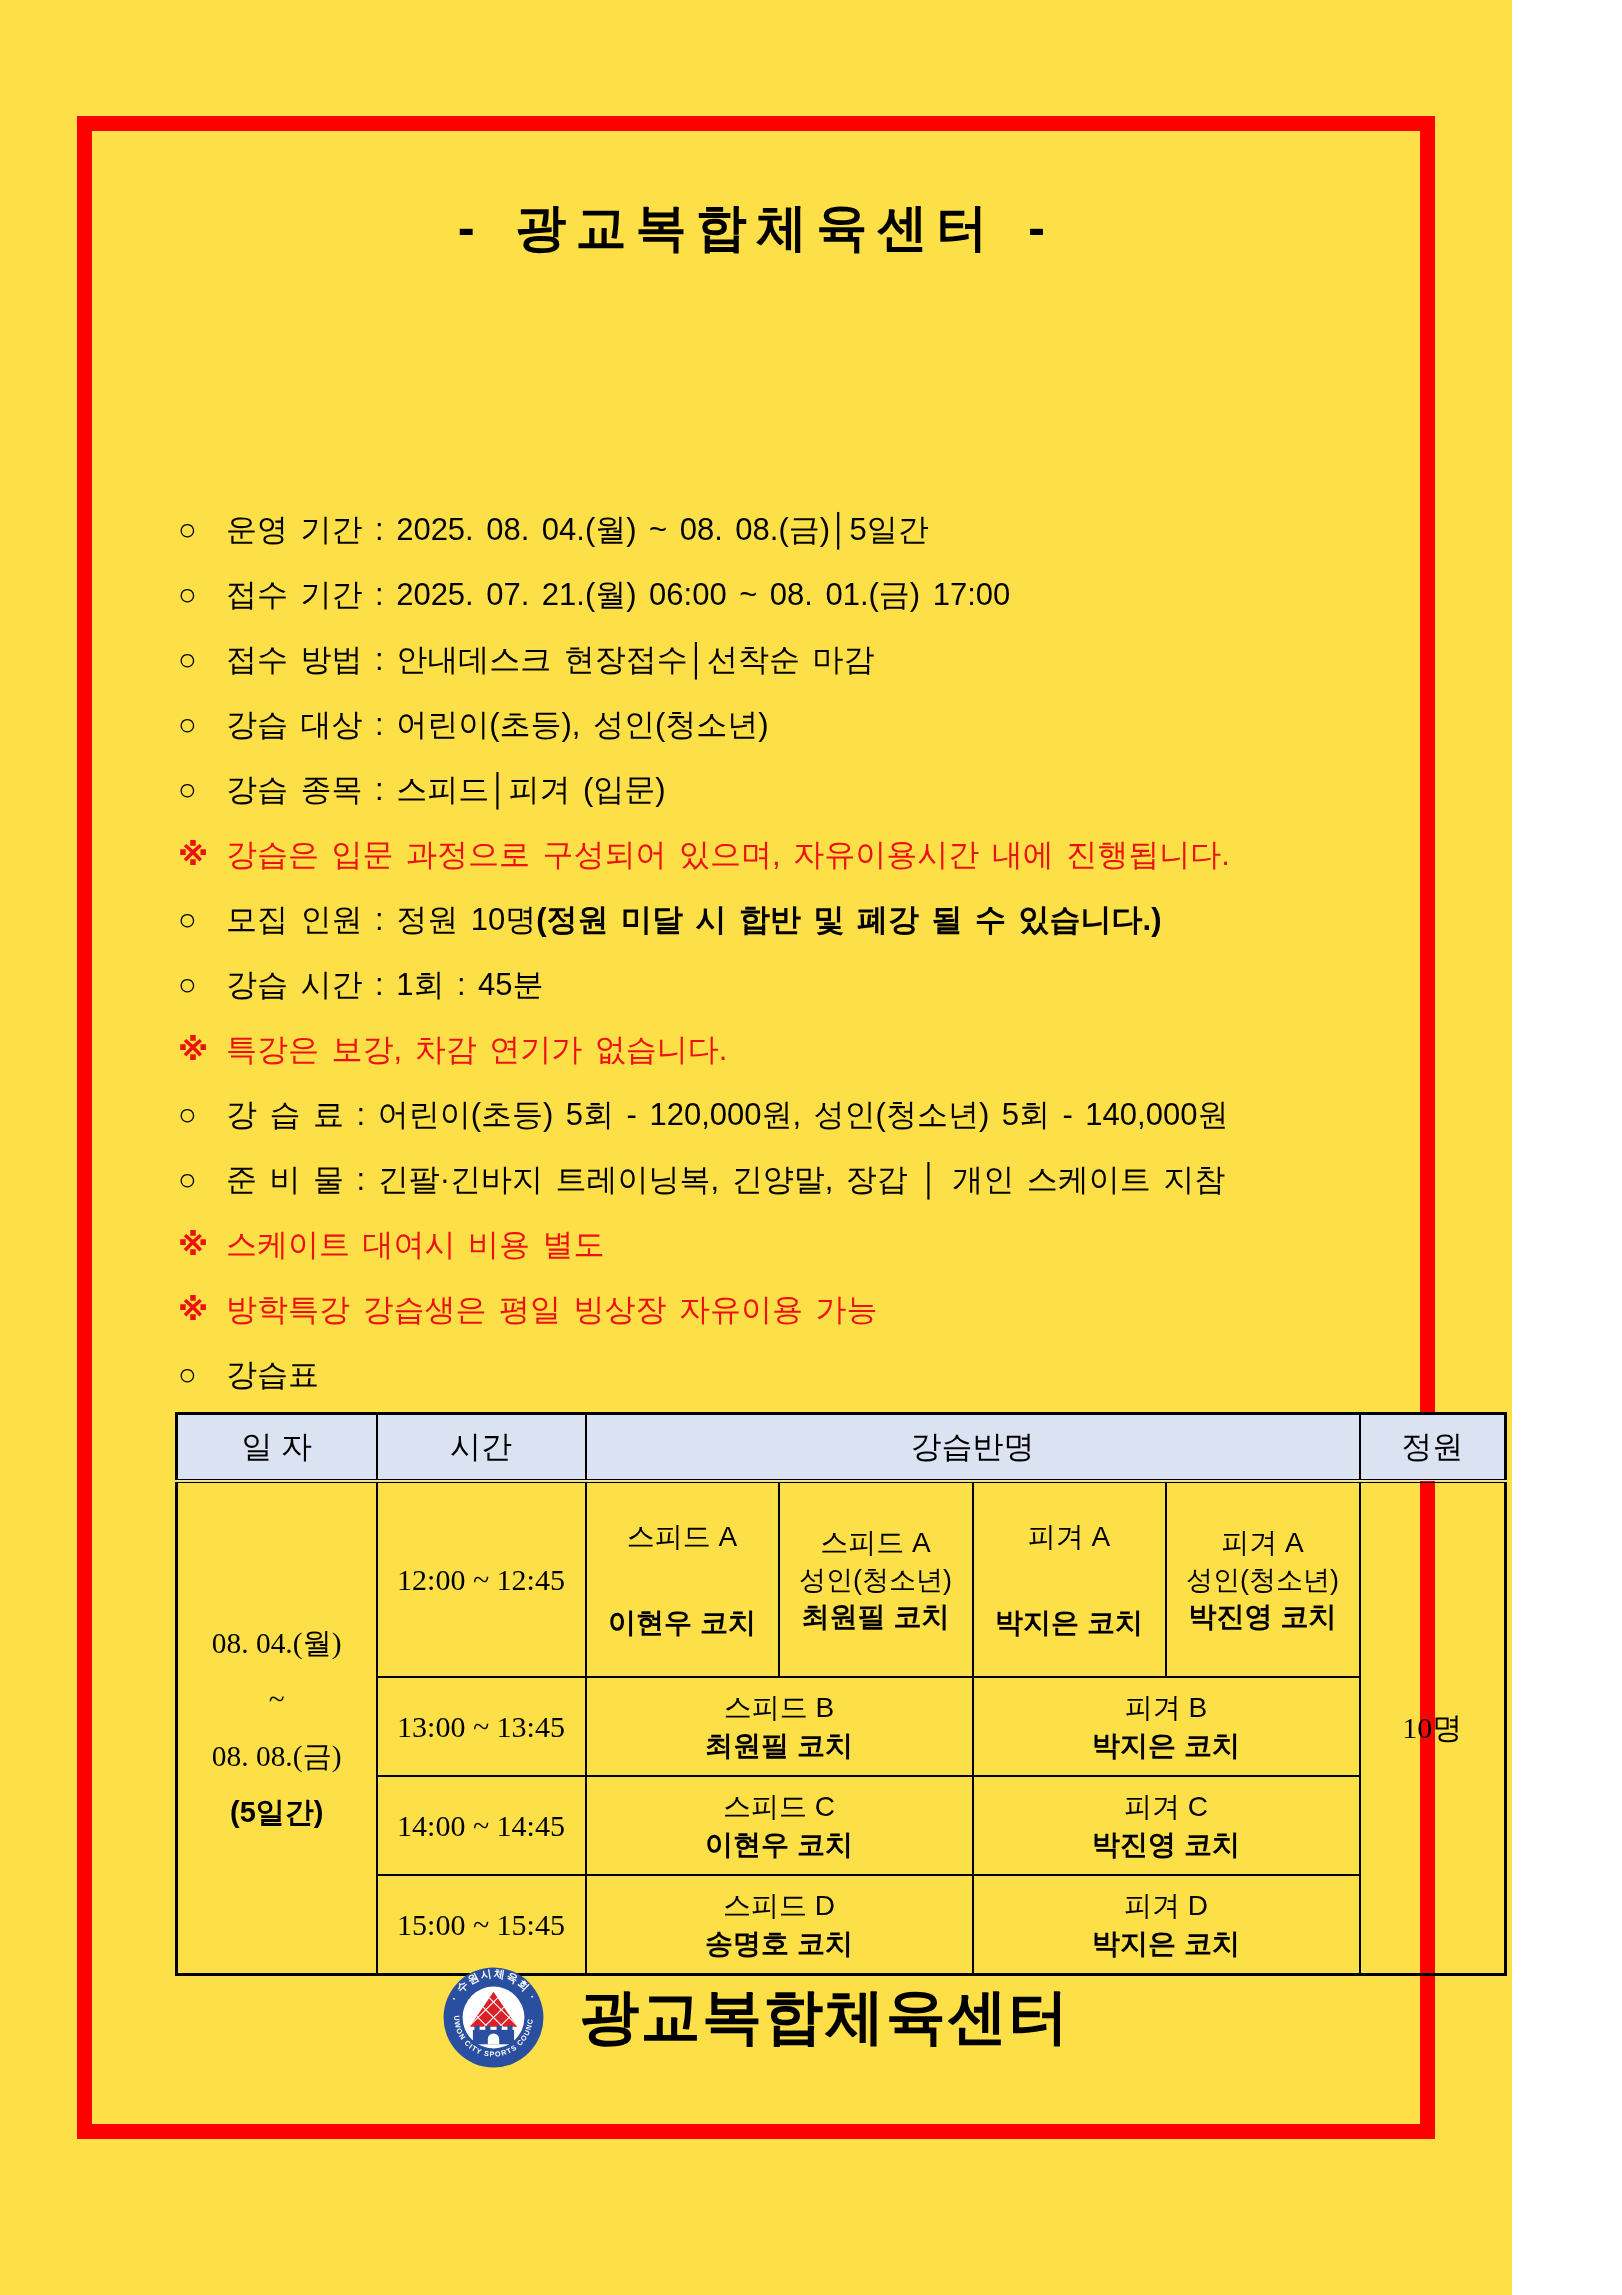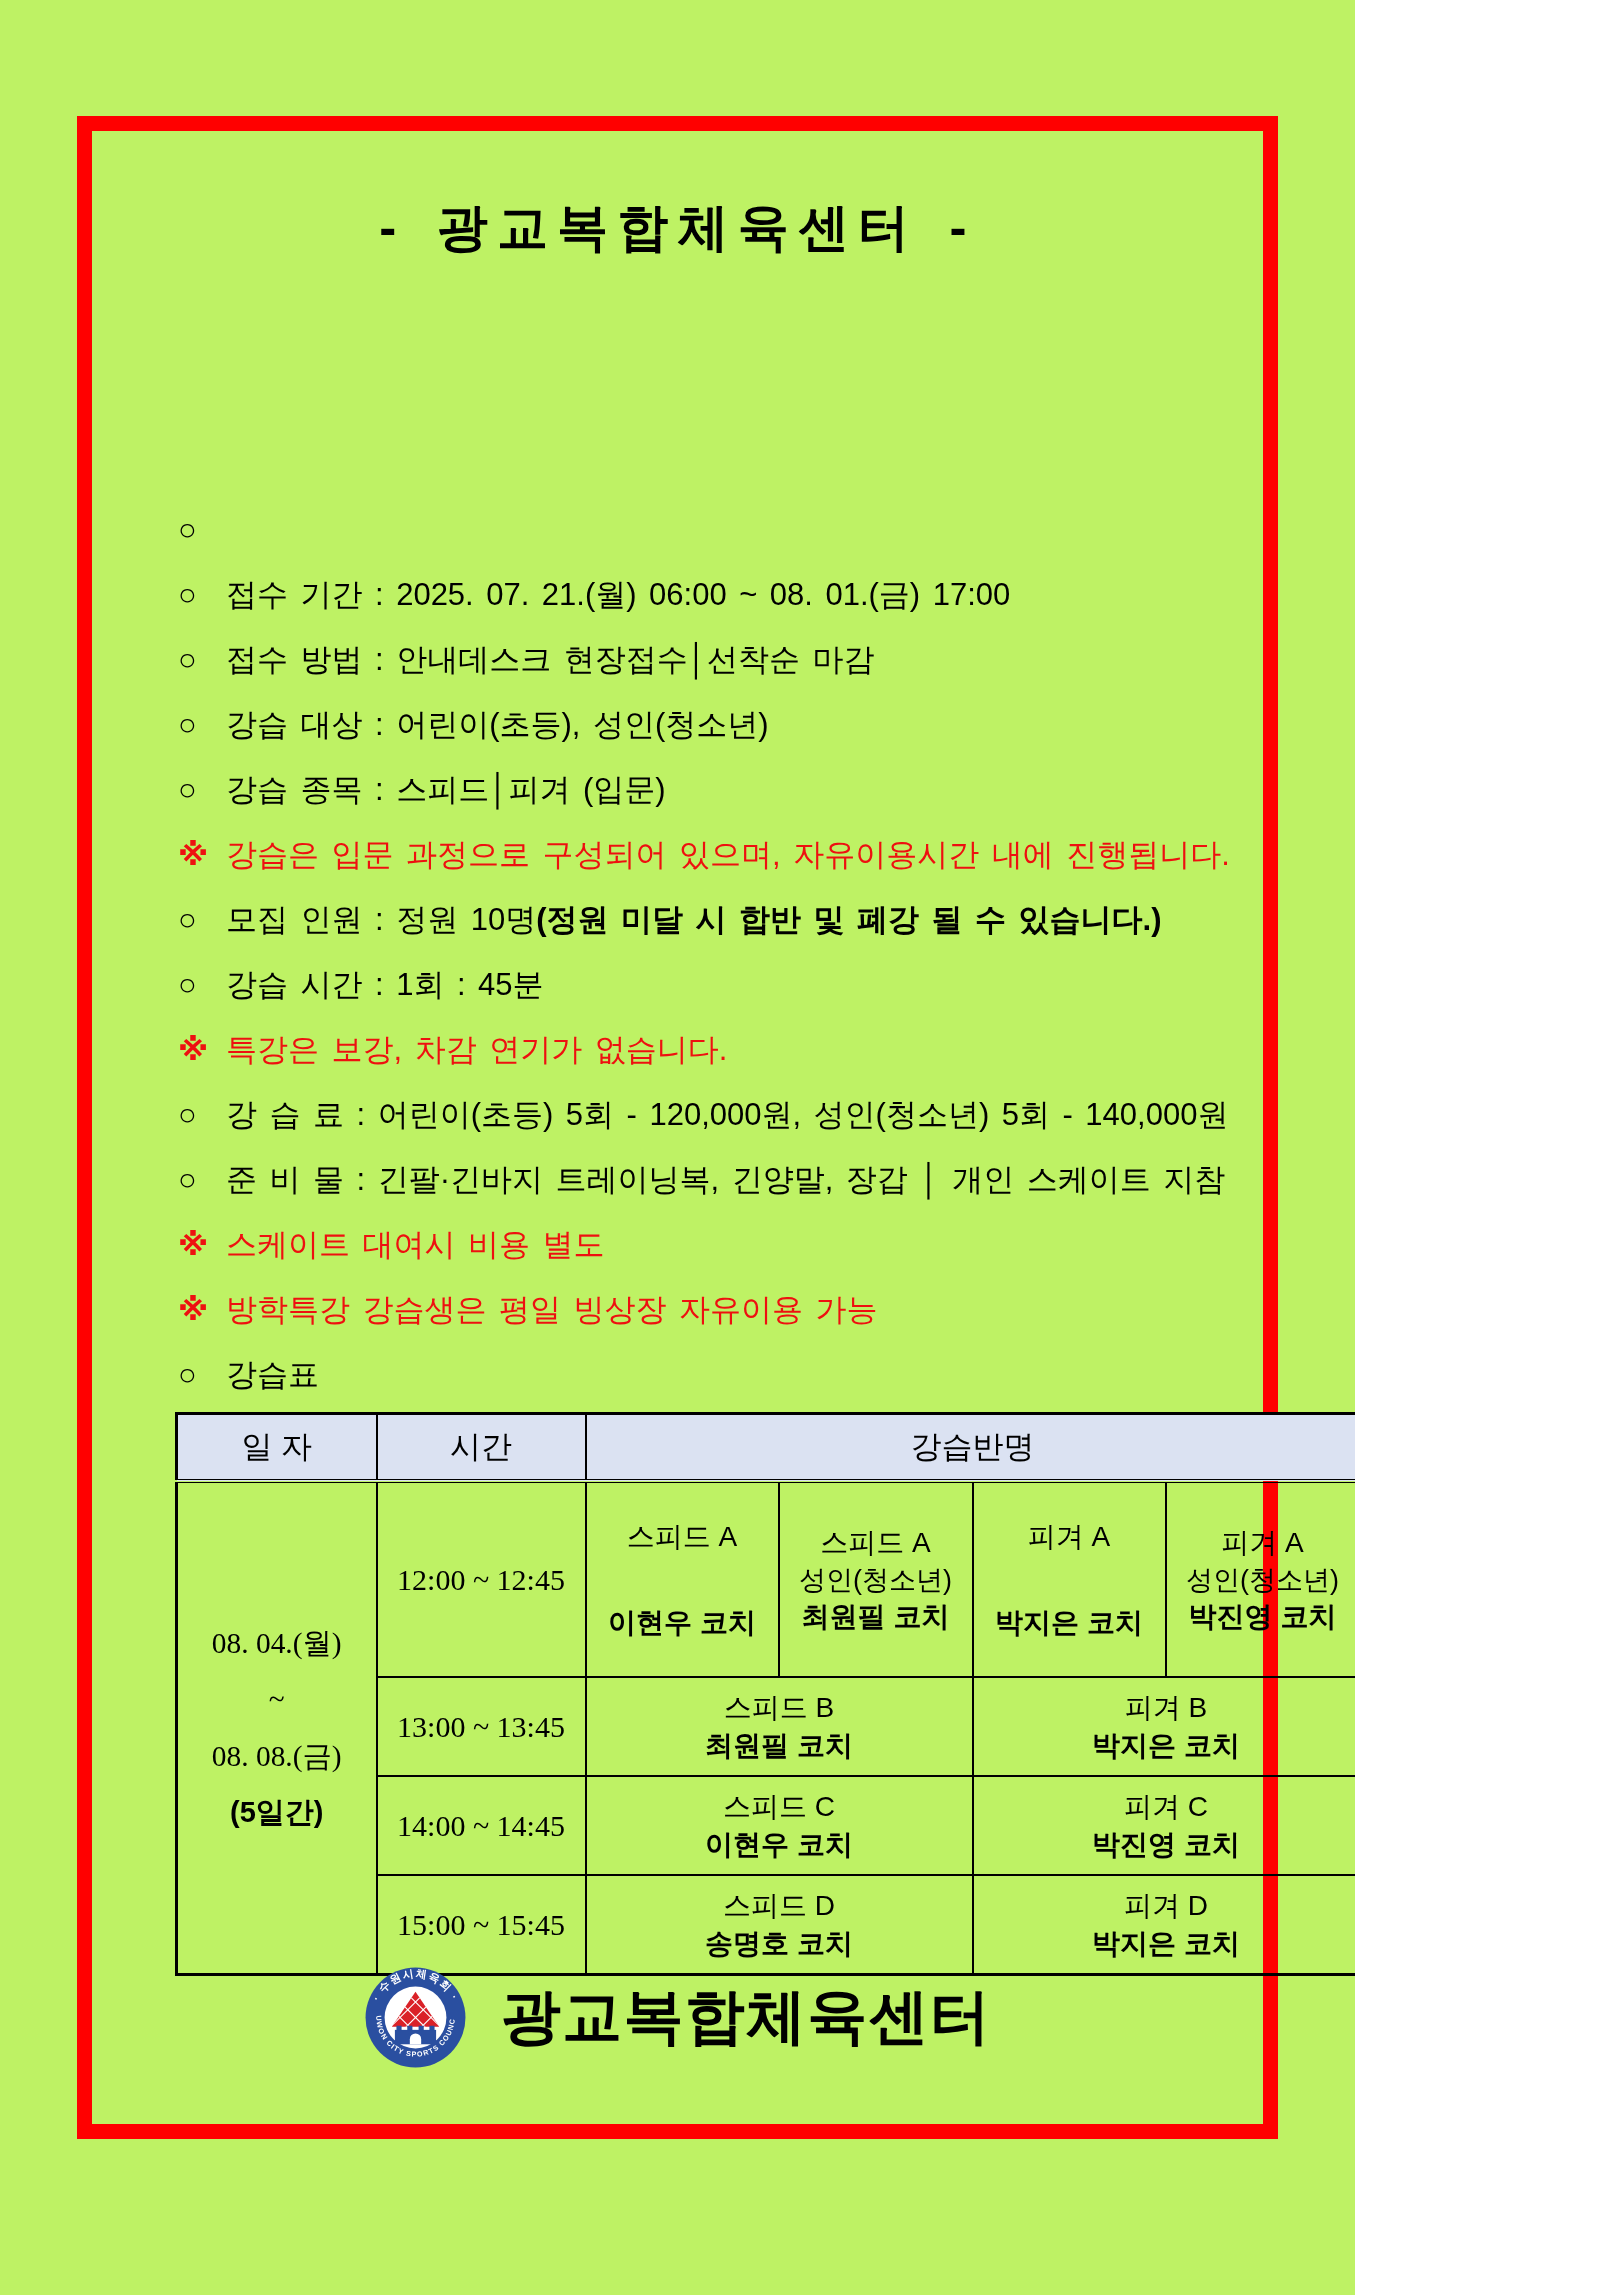--- a/index.html
+++ b/index.html
@@ -1,16 +1,16 @@
 <!DOCTYPE html>
 <html style="font-size:10.5px"><head>
 <meta charset="utf-8">
 <style>
   html,body{margin:0;padding:0;background:#ffffff;}
-  .page{position:relative;width:1355px;height:2295px;background:#bef264;overflow:hidden;
+  .page{position:relative;width:1512px;height:2295px;background:#fde047;overflow:hidden;
         font-family:"Liberation Sans","DejaVu Sans",sans-serif;color:#000;}
   .frame{position:absolute;left:77px;top:116px;right:77px;bottom:156px;
          border:15px solid #ff0000;pointer-events:none;}
   
   .titles{position:absolute;top:198px;left:0;right:0;text-align:center;}
   .title1{font-size:51px;font-weight:bold;letter-spacing:9.2px;word-spacing:7.9px;line-height:60px;}
   .title2{font-size:56px;font-weight:bold;letter-spacing:3.9px;word-spacing:11.8px;line-height:67px;margin-top:17px;}
   
   .bullets{position:absolute;top:497px;left:178px;right:157px;}
   .bl{height:65px;display:flex;align-items:center;font-size:31px;word-spacing:3.9px;white-space:nowrap;}
@@ -50,20 +50,21 @@
 <div class="page">
   <div class="frame"></div>
 
   <div class="titles">
     <div class="title1">- 광교복합체육센터 -</div>
   </div>
 
   <div class="bullets">
     <div class="bl">
         <span class="mk">○</span>
+        <span class="tx">운영 기간 : 2025. 08. 04.(월) ~ 08. 08.(금)│5일간</span>
       </div>
     <div class="bl">
         <span class="mk">○</span>
         <span class="tx">접수 기간 : 2025. 07. 21.(월) 06:00 ~ 08. 01.(금) 17:00</span>
       </div>
     <div class="bl">
         <span class="mk">○</span>
         <span class="tx">접수 방법 : 안내데스크 현장접수│선착순 마감</span>
       </div>
     <div class="bl">

